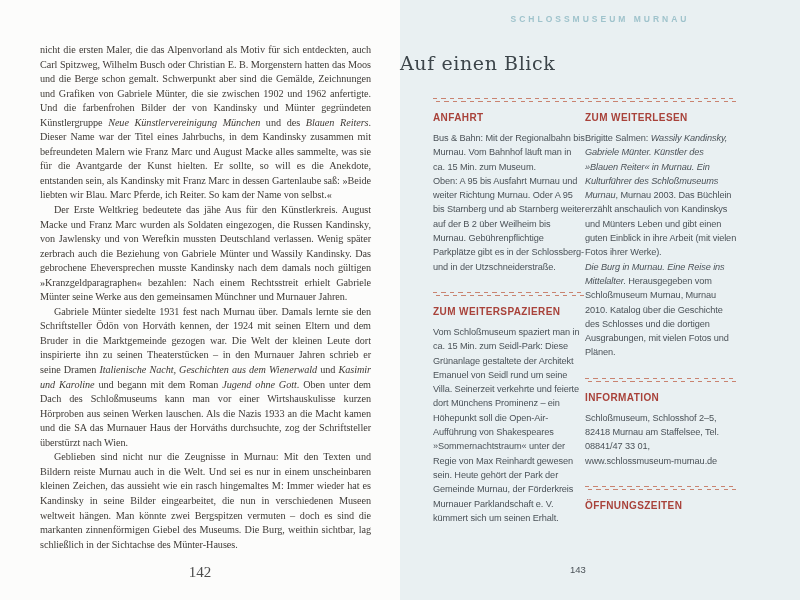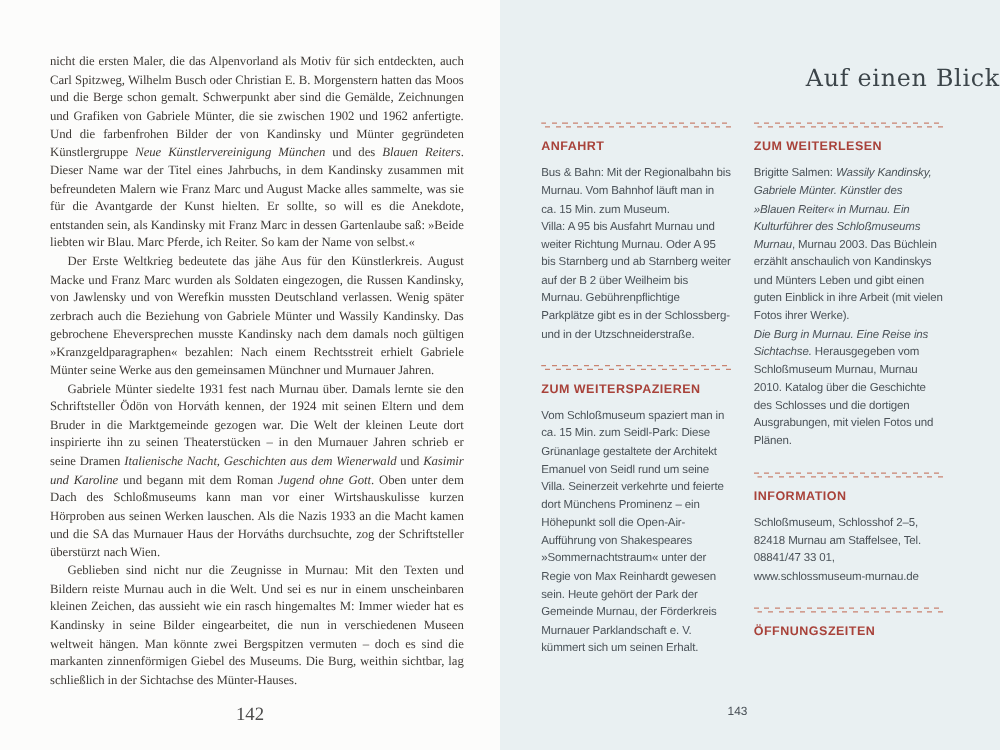--- a/index.html
+++ b/index.html
@@ -38,28 +38,28 @@
     background: var(--rp-bg, #e9f0f2);
   }
   .rp-header {
     position: absolute; left: 0; top: 14px; width: 400px;
     text-align: center;
     font-size: 8.5px; font-weight: bold; letter-spacing: 3px;
     color: var(--header-blue, #9fc3cc);
   }
   .rp-title {
     position: absolute; left: 0; top: 52px; width: 400px;
-    text-align: right;
+    text-align: left;
     font-family: "DejaVu Serif", serif;
     font-size: 19px; font-weight: normal; letter-spacing: 0.6px;
     color: #3c454a;
   }
   .rp-columns {
     position: absolute; left: 33px; top: 98px; width: 342px;
-    display: flex; gap: 18px;
+    display: flex; 
   }
   .rp-col { width: 152px; flex: 0 0 152px; }
   .rp-section { margin: 0 0 18px 0; }
   .dashes {
     height: 5px; width: 100%; margin-bottom: 9px;
     background:
       repeating-linear-gradient(90deg, var(--dash-color, #c4705a) 0 4px, transparent 4px 8.5px) 0 0 / 100% 1.4px no-repeat,
       repeating-linear-gradient(90deg, var(--dash-color, #c4705a) 0 4px, transparent 4px 8.5px) 2.5px 3px / 100% 1.4px no-repeat;
     opacity: 0.85;
   }
@@ -68,60 +68,61 @@
     font-size: 10px; font-weight: bold; letter-spacing: 0.4px;
     color: var(--heading-red, #a8423a);
   }
   .rp-para {
     margin: 0;
     font-size: 9.2px; line-height: 14.3px; letter-spacing: -0.1px;
     color: #4b5258;
   }
   .rp-pagenum {
     position: absolute; left: 170px; top: 564px; width: 40px;
-    text-align: center; font-size: 9.5px; color: #4b5258;
+    font-size: 9.5px; color: #4b5258;
   }
 </style>
 </head>
 <body>
 
 <div class="spread">
 
   <div class="page-left">
     <div class="lp-text">
         <p class="lp-para"><span>nicht die ersten Maler, die das Alpenvorland als Motiv für sich entdeckten, auch Carl Spitzweg, Wilhelm Busch oder Christian E. B. Morgenstern hatten das Moos und die Berge schon gemalt. Schwerpunkt aber sind die Gemälde, Zeichnungen und Grafiken von Gabriele Münter, die sie zwischen 1902 und 1962 anfertigte. Und die farbenfrohen Bilder der von Kandinsky und Münter gegründeten Künstlergruppe </span><span class="it">Neue Künstlervereinigung München</span><span> und des </span><span class="it">Blauen Reiters</span><span>. Dieser Name war der Titel eines Jahrbuchs, in dem Kandinsky zusammen mit befreundeten Malern wie Franz Marc und August Macke alles sammelte, was sie für die Avantgarde der Kunst hielten. Er sollte, so will es die Anekdote, entstanden sein, als Kandinsky mit Franz Marc in dessen Gartenlaube saß: »Beide liebten wir Blau. Marc Pferde, ich Reiter. So kam der Name von selbst.«</span></p>
         <p class="lp-para indent"><span>Der Erste Weltkrieg bedeutete das jähe Aus für den Künstlerkreis. August Macke und Franz Marc wurden als Soldaten eingezogen, die Russen Kandinsky, von Jawlensky und von Werefkin mussten Deutschland verlassen. Wenig später zerbrach auch die Beziehung von Gabriele Münter und Wassily Kandinsky. Das gebrochene Eheversprechen musste Kandinsky nach dem damals noch gültigen »Kranzgeldparagraphen« bezahlen: Nach einem Rechtsstreit erhielt Gabriele Münter seine Werke aus den gemeinsamen Münchner und Murnauer Jahren.</span></p>
         <p class="lp-para indent"><span>Gabriele Münter siedelte 1931 fest nach Murnau über. Damals lernte sie den Schriftsteller Ödön von Horváth kennen, der 1924 mit seinen Eltern und dem Bruder in die Marktgemeinde gezogen war. Die Welt der kleinen Leute dort inspirierte ihn zu seinen Theaterstücken – in den Murnauer Jahren schrieb er seine Dramen </span><span class="it">Italienische Nacht, Geschichten aus dem Wienerwald</span><span> und </span><span class="it">Kasimir und Karoline</span><span> und begann mit dem Roman </span><span class="it">Jugend ohne Gott</span><span>. Oben unter dem Dach des Schloßmuseums kann man vor einer Wirtshauskulisse kurzen Hörproben aus seinen Werken lauschen. Als die Nazis 1933 an die Macht kamen und die SA das Murnauer Haus der Horváths durchsuchte, zog der Schriftsteller überstürzt nach Wien.</span></p>
         <p class="lp-para indent"><span>Geblieben sind nicht nur die Zeugnisse in Murnau: Mit den Texten und Bildern reiste Murnau auch in die Welt. Und sei es nur in einem unscheinbaren kleinen Zeichen, das aussieht wie ein rasch hingemaltes M: Immer wieder hat es Kandinsky in seine Bilder eingearbeitet, die nun in verschiedenen Museen weltweit hängen. Man könnte zwei Bergspitzen vermuten – doch es sind die markanten zinnenförmigen Giebel des Museums. Die Burg, weithin sichtbar, lag schließlich in der Sichtachse des Münter-Hauses.</span></p>
       </div>
     <div class="lp-pagenum">142</div>
   </div>
 
   <div class="page-right">
+    <div class="rp-header">SCHLOSSMUSEUM MURNAU</div>
     <div class="rp-title">Auf einen Blick</div>
     <div class="rp-columns">
       <div class="rp-col">
           <section class="rp-section">
             <div class="dashes"></div>
             <h3 class="rp-heading">ANFAHRT</h3>
             <p class="rp-para"><span class="bd">Bus &amp; Bahn:</span><span> Mit der Regionalbahn bis Murnau. Vom Bahnhof läuft man in ca. 15 Min. zum Museum.</span></p>
-            <p class="rp-para"><span class="bd">Villa:</span><span> A 95 bis Ausfahrt Murnau und weiter Richtung Murnau. Oder A 95 bis Starnberg und ab Starnberg weiter auf der B 2 über Weilheim bis Murnau. Gebührenpflichtige Parkplätze gibt es in der Schlossberg- und in der Utzschneiderstraße.</span></p>
+            <p class="rp-para"><span class="bd">Oben:</span><span> A 95 bis Ausfahrt Murnau und weiter Richtung Murnau. Oder A 95 bis Starnberg und ab Starnberg weiter auf der B 2 über Weilheim bis Murnau. Gebührenpflichtige Parkplätze gibt es in der Schlossberg- und in der Utzschneiderstraße.</span></p>
           </section>
           <section class="rp-section">
             <div class="dashes"></div>
             <h3 class="rp-heading">ZUM WEITERSPAZIEREN</h3>
             <p class="rp-para"><span>Vom Schloßmuseum spaziert man in ca. 15 Min. zum </span><span class="bd">Seidl-Park</span><span>: Diese Grünanlage gestaltete der Architekt Emanuel von Seidl rund um seine Villa. Seinerzeit verkehrte und feierte dort Münchens Prominenz – ein Höhepunkt soll die Open-Air-Aufführung von Shakespeares »Sommernachtstraum« unter der Regie von Max Reinhardt gewesen sein. Heute gehört der Park der Gemeinde Murnau, der Förderkreis Murnauer Parklandschaft e. V. kümmert sich um seinen Erhalt.</span></p>
           </section>
         </div>
       <div class="rp-col">
           <section class="rp-section">
             <div class="dashes"></div>
             <h3 class="rp-heading">ZUM WEITERLESEN</h3>
             <p class="rp-para"><span>Brigitte Salmen: </span><span class="it">Wassily Kandinsky, Gabriele Münter. Künstler des »Blauen Reiter« in Murnau. Ein Kulturführer des Schloßmuseums Murnau</span><span>, Murnau 2003. Das Büchlein erzählt anschaulich von Kandinskys und Münters Leben und gibt einen guten Einblick in ihre Arbeit (mit vielen Fotos ihrer Werke).</span></p>
-            <p class="rp-para"><span class="it">Die Burg in Murnau. Eine Reise ins Sichtachse.</span><span> Herausgegeben vom Schloßmuseum Murnau, Murnau 2010. Katalog über die Geschichte des Schlosses und die dortigen Ausgrabungen, mit vielen Fotos und Plänen.</span></p>
+            <p class="rp-para"><span class="it">Die Burg in Murnau. Eine Reise ins Mittelalter.</span><span> Herausgegeben vom Schloßmuseum Murnau, Murnau 2010. Katalog über die Geschichte des Schlosses und die dortigen Ausgrabungen, mit vielen Fotos und Plänen.</span></p>
           </section>
           <section class="rp-section">
             <div class="dashes"></div>
             <h3 class="rp-heading">INFORMATION</h3>
             <p class="rp-para"><span>Schloßmuseum, Schlosshof 2–5, 82418 Murnau am Staffelsee, Tel. 08841/47 33 01, www.schlossmuseum-murnau.de</span></p>
           </section>
           <section class="rp-section">
             <div class="dashes"></div>
             <h3 class="rp-heading">ÖFFNUNGSZEITEN</h3>
           </section>

